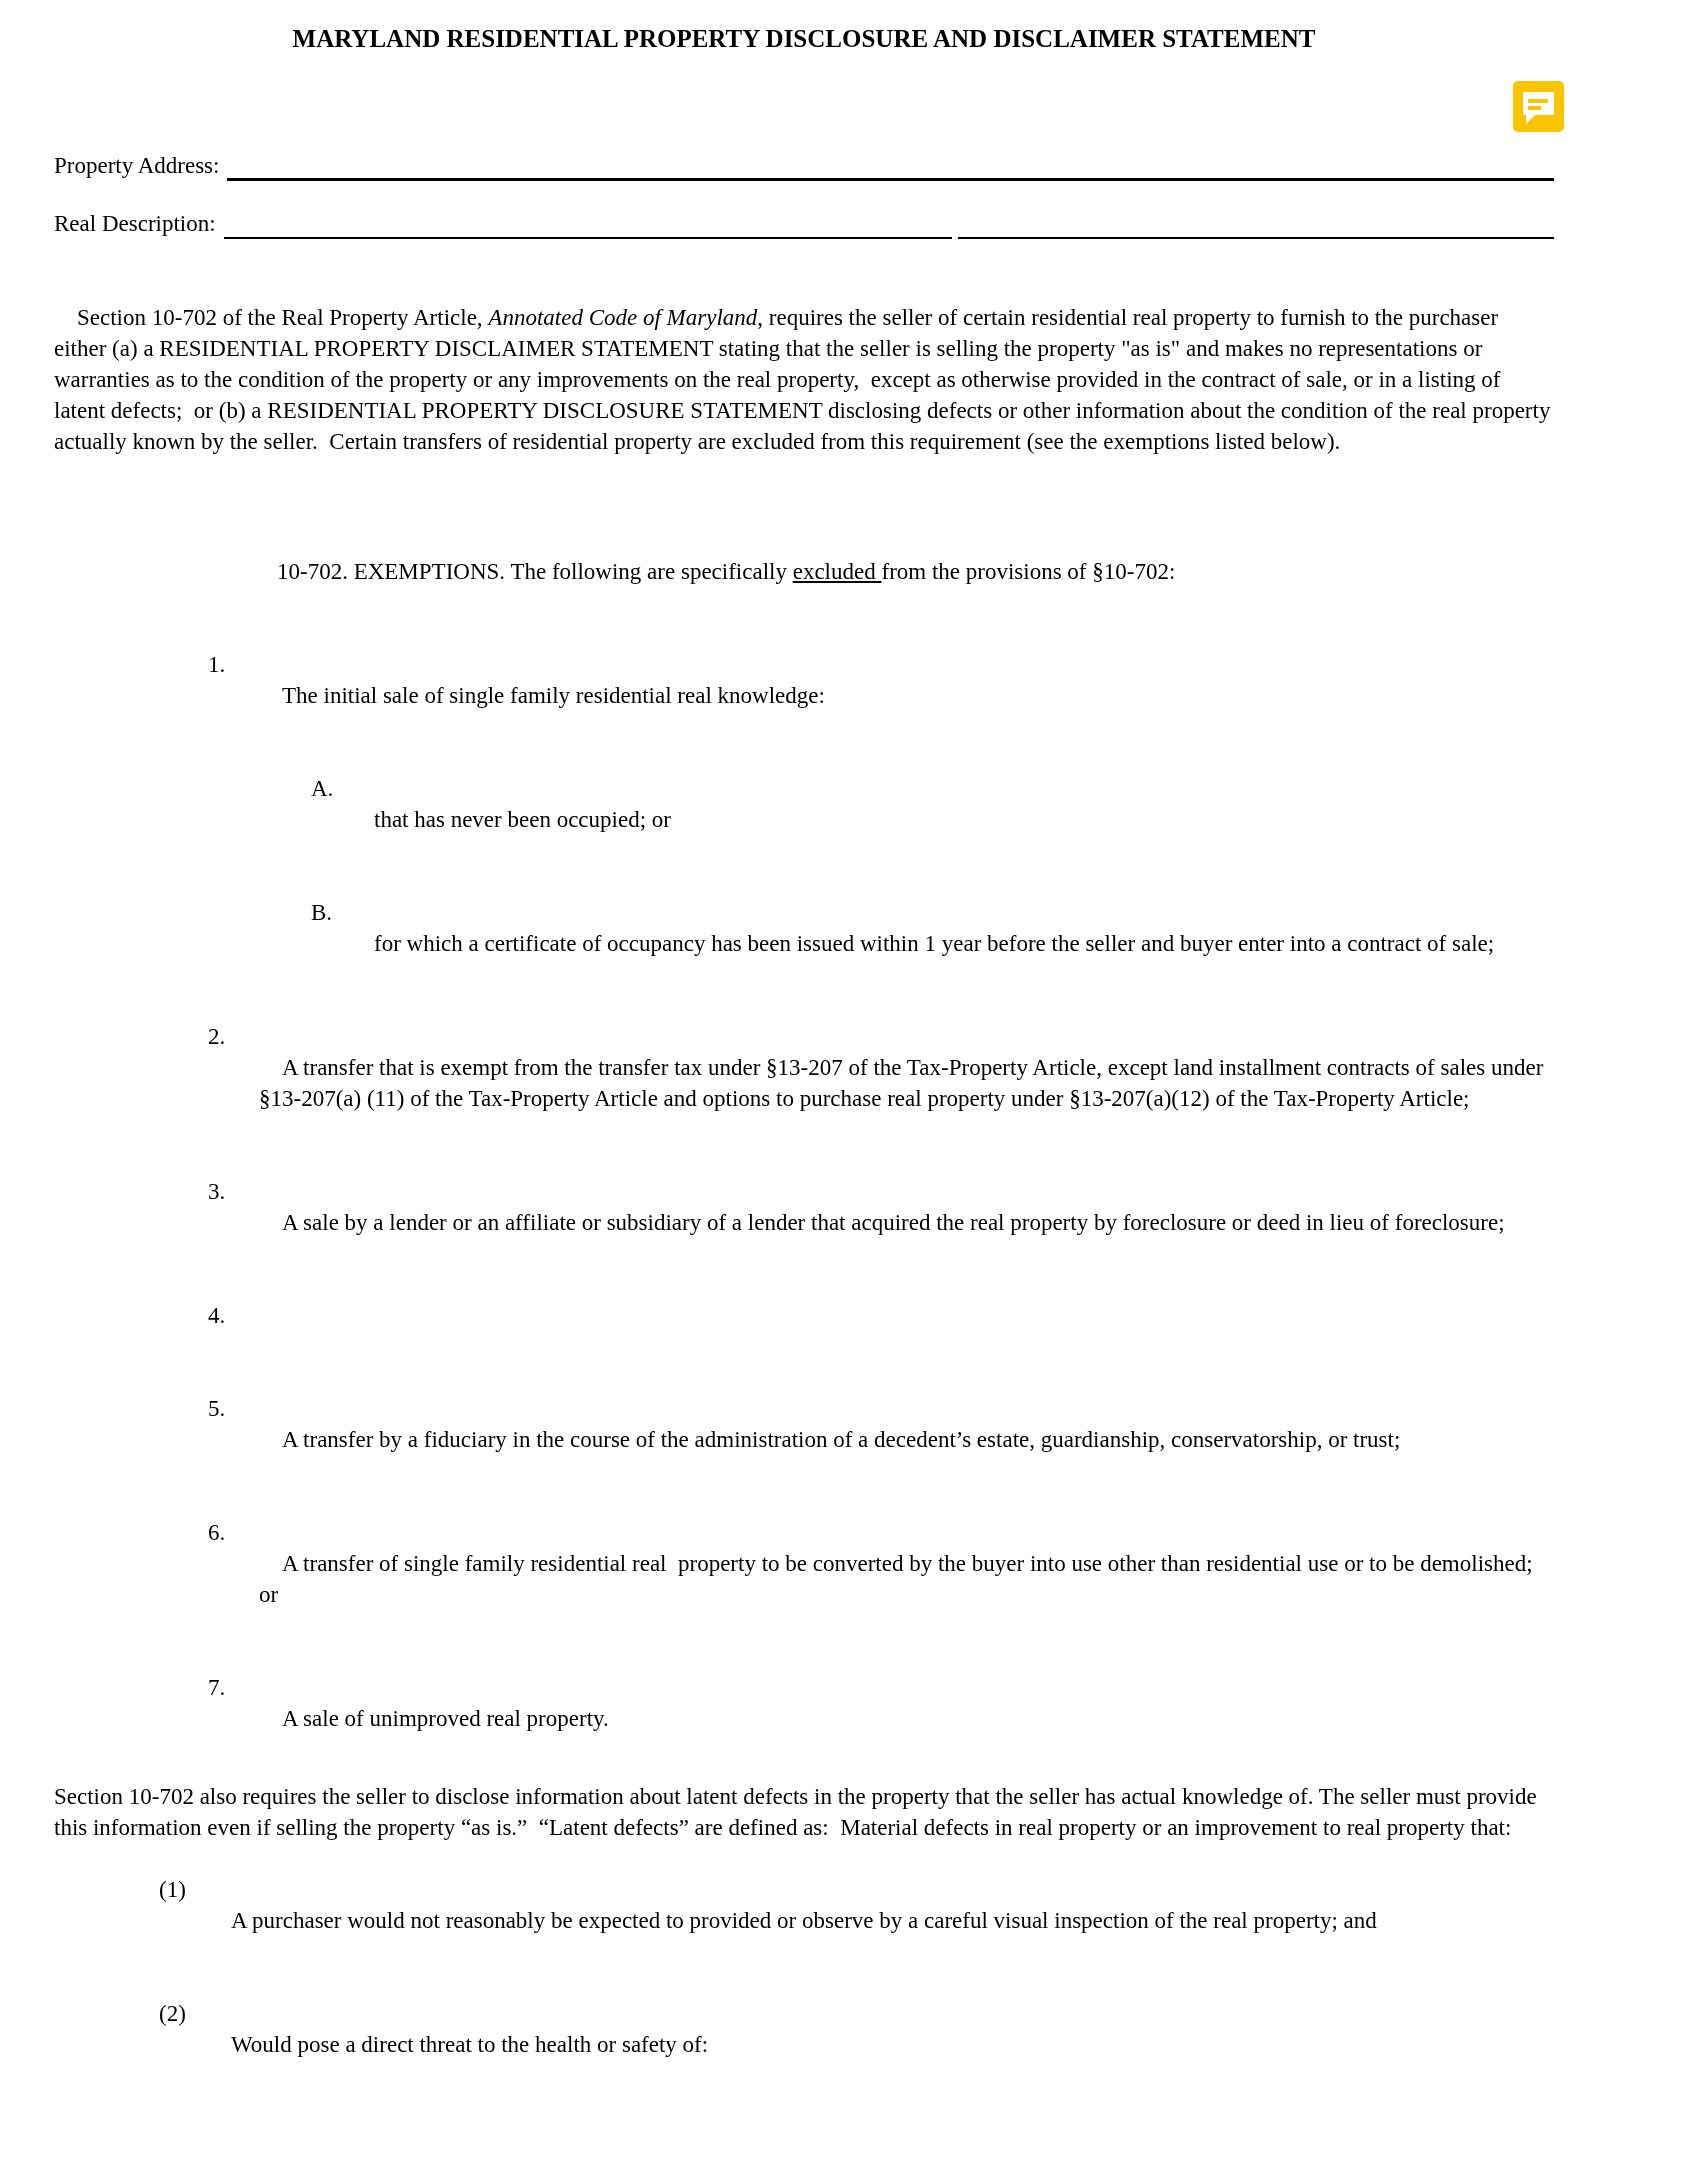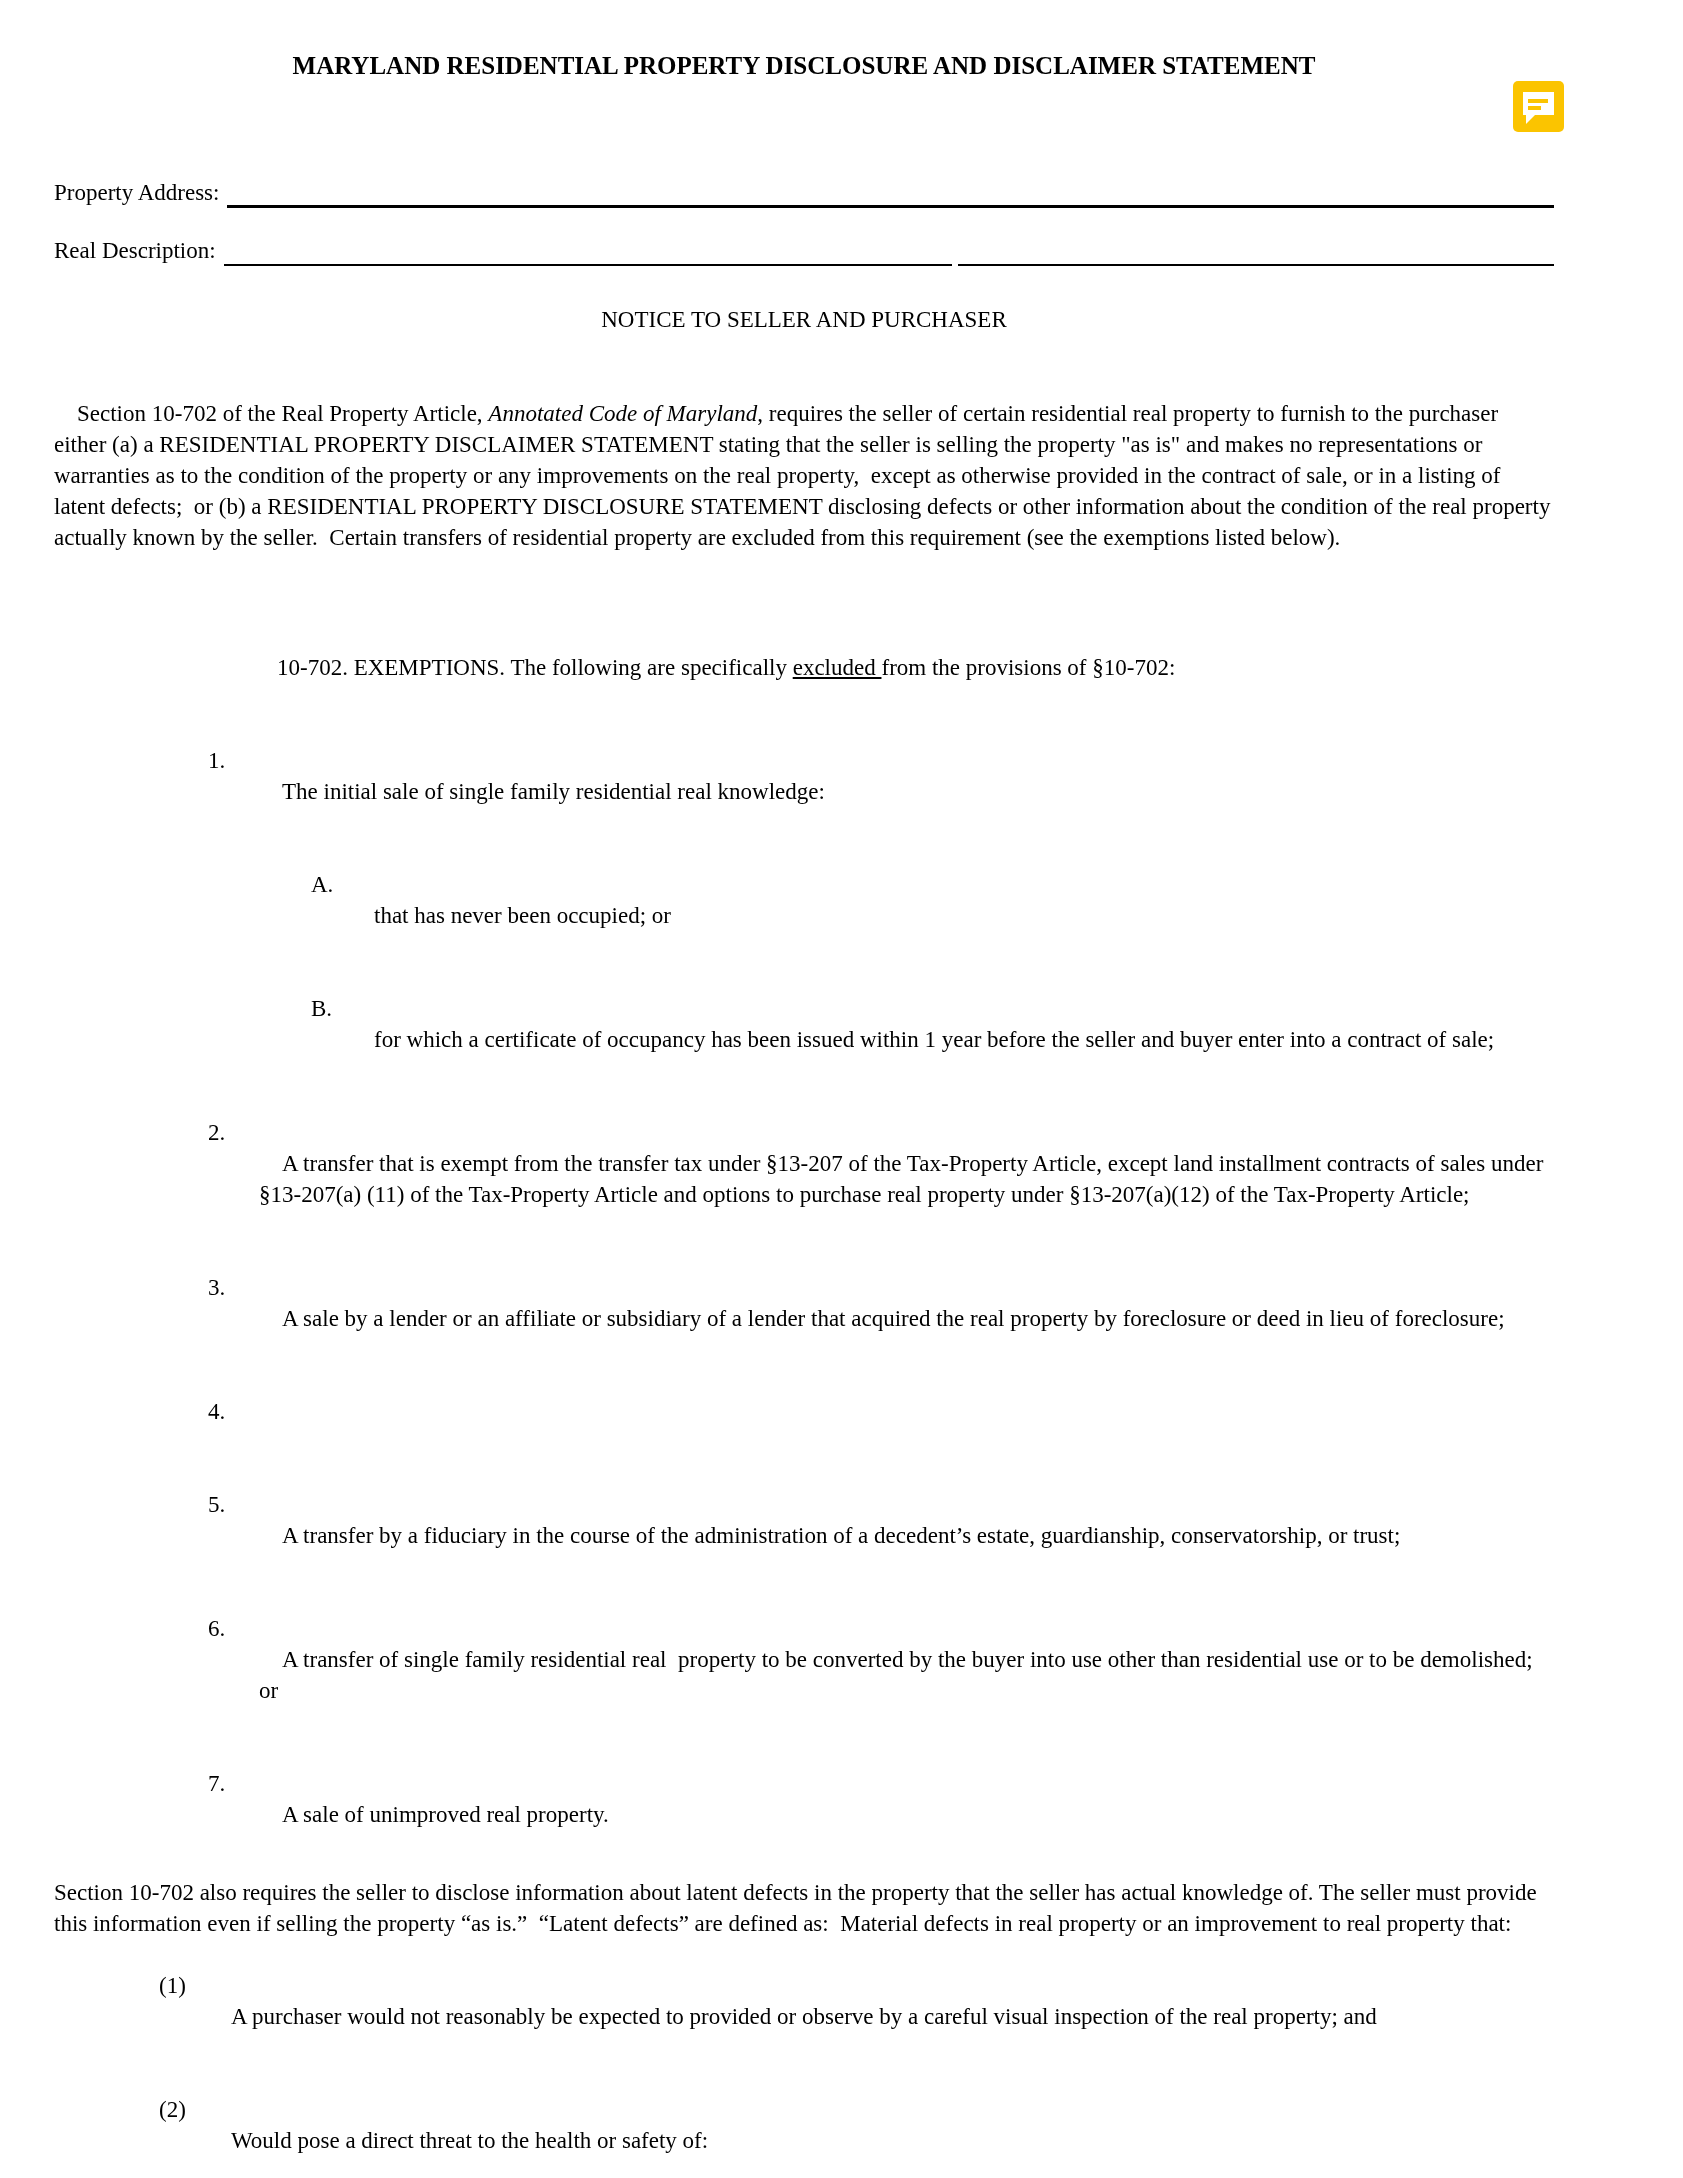--- a/index.html
+++ b/index.html
@@ -2,21 +2,21 @@
 <html><head>
 <meta charset="utf-8">
 <style>
   html, body { margin:0; padding:0; background:#ffffff; }
   body {
     width:1683px; height:2178px; position:relative; overflow:hidden;
     font-family:"Liberation Serif", serif; font-size:23px; line-height:31px; color:#000;
   }
   .content { padding:0 129px 0 54px; }
   .doc-title {
-    padding-top:51px; text-align:center; font-weight:bold; font-size:25px; line-height:30px;
+    padding-top:24px; text-align:center; font-weight:bold; font-size:25px; line-height:30px;
     margin:0 129px 0 54px; white-space:pre-wrap;
   }
   .comment-icon {
     position:absolute; left:1513px; top:81px; width:51px; height:51px;
     border-radius:5px; cursor:pointer;
   }
   .comment-icon .bubble {
     position:absolute; left:10px; top:11px; width:31px; height:23px; background:#fff;
   }
   .comment-icon .tail {
@@ -66,21 +66,20 @@
   <span class="line-thick"></span>
 </div>
 
 <div class="field-row row-legal">
   <span class="lbl">Real Description:</span>
   <span class="line-thin seg1"></span>
   <span class="line-thin seg2"></span>
 </div>
 
 <div class="content">
-  <div class="center-head">NOTICE TO SELLER AND PURCHASER</div>
 
   <div class="para">
     <span>Section 10-702 of the Real Property Article, </span><span class="italic">Annotated Code of Maryland</span><span>, requires the seller of certain residential real property to furnish to the purchaser either (a) a RESIDENTIAL PROPERTY DISCLAIMER STATEMENT stating that the seller is selling the property "as is" and makes no representations or warranties as to the condition of the property or any improvements on the real property,  except as otherwise provided in the contract of sale, or in a listing of latent defects;  or (b) a RESIDENTIAL PROPERTY DISCLOSURE STATEMENT disclosing defects or other information about the condition of the real property actually known by the seller.  Certain transfers of residential property are excluded from this requirement (see the exemptions listed below).</span>
   </div>
 
   <div class="exempt-intro">
     <span>10-702. EXEMPTIONS. The following are specifically </span><span class="uline">excluded </span><span>from the provisions of §10-702:</span>
   </div>
 
   <div class="xitem">

